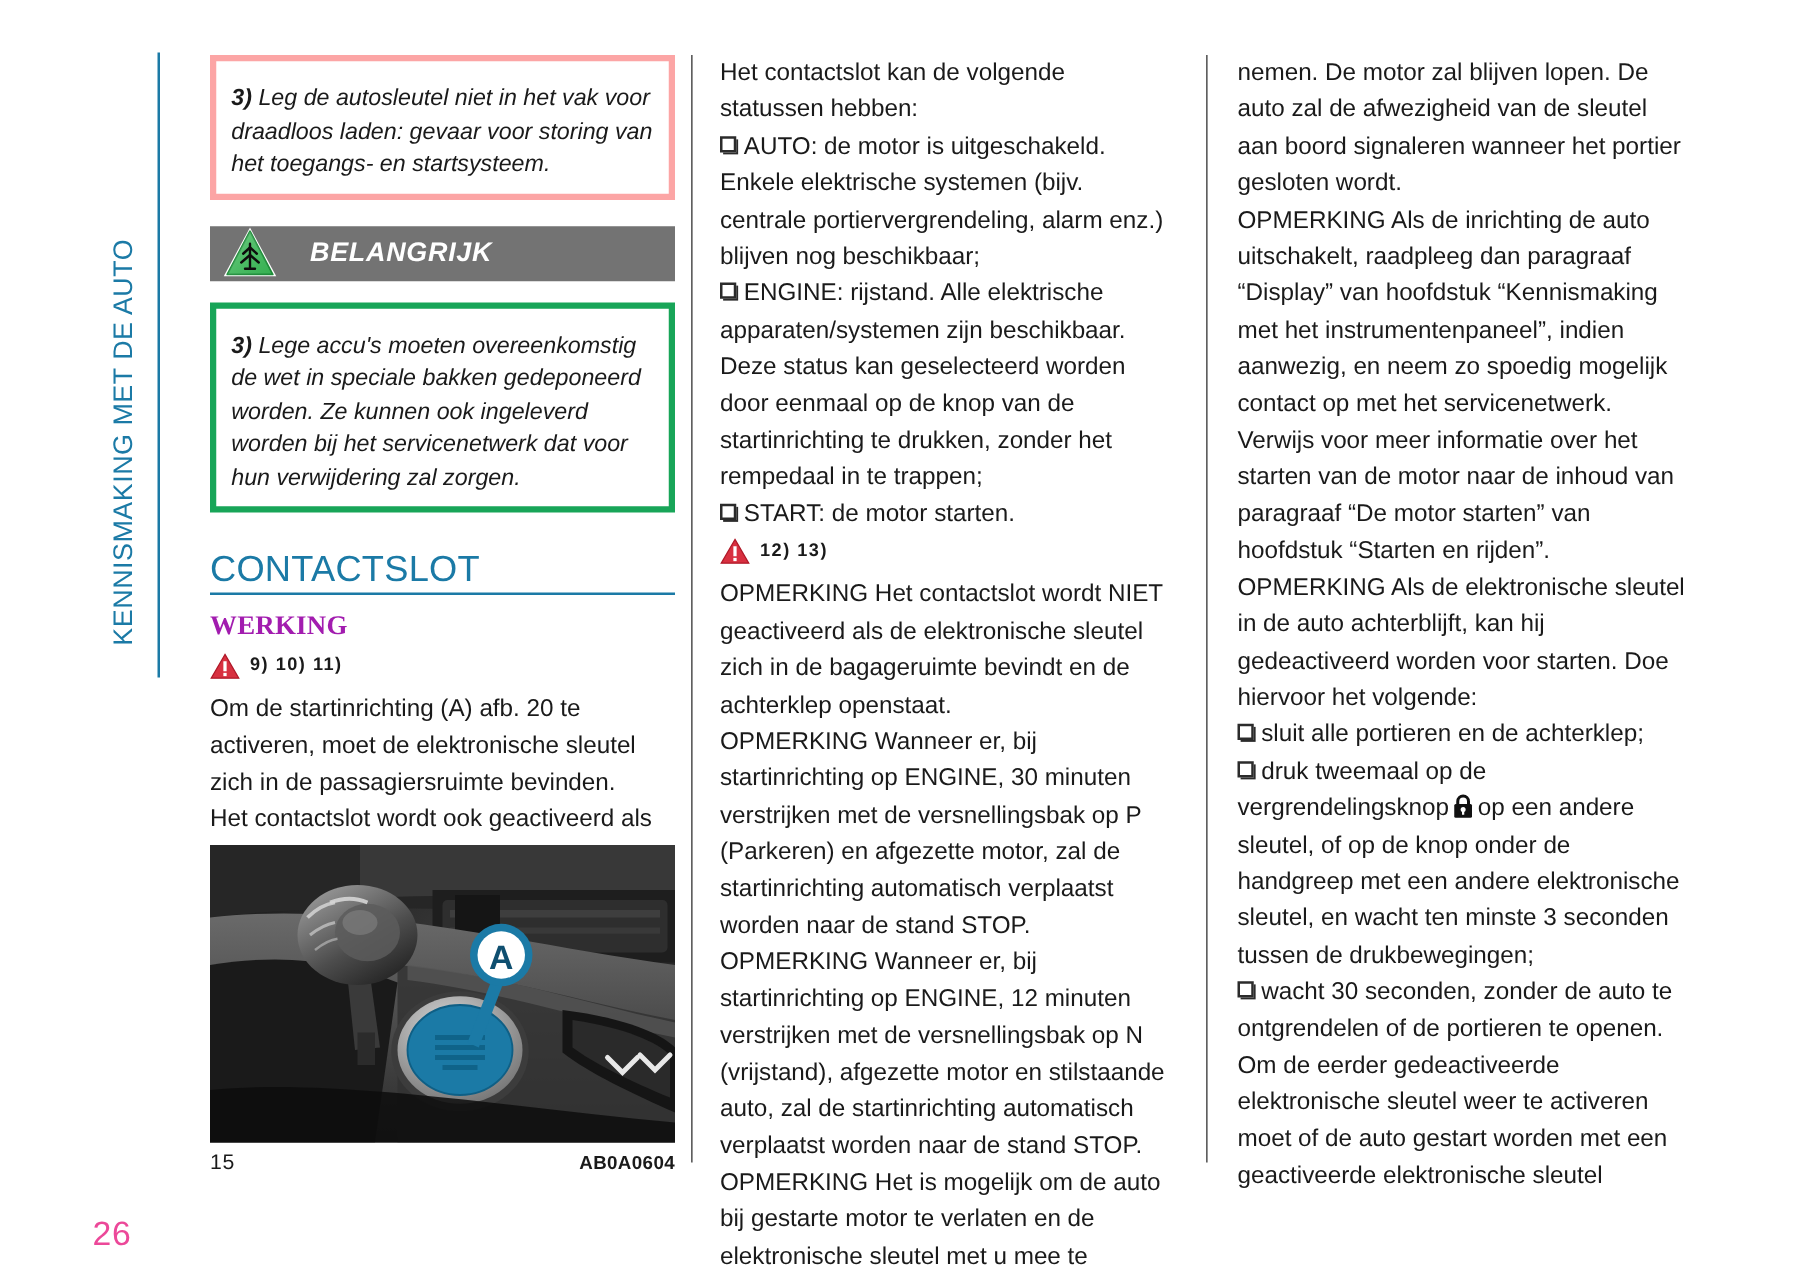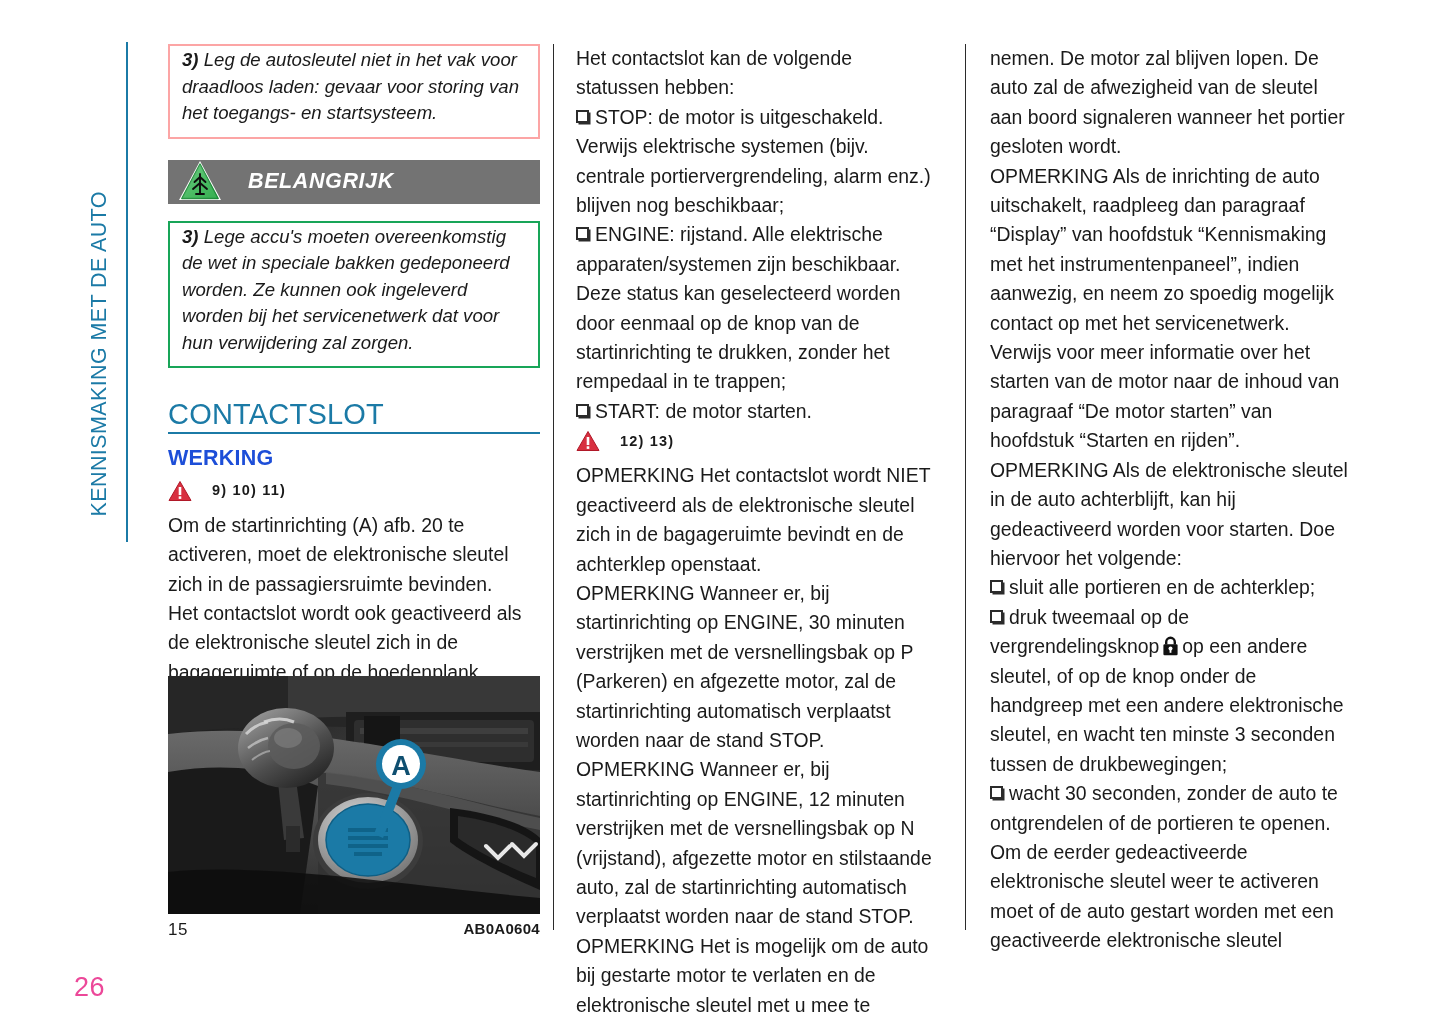--- a/index.html
+++ b/index.html
@@ -75,22 +75,22 @@
     background: #2b2b2b;
   }
   .col-rule-1 { left: 553px; }
   .col-rule-2 { left: 965px; }
 
   p { margin: 0 0 0 0; }
   .para { margin-bottom: 0px; }
 
   
   .boxed {
-    border: 2px solid #fca5a5;
-    padding: 1px 12px 10px 12px;
+    border: 5px solid #fca5a5;
+    padding: 16px 12px 10px 12px;
     font-style: italic;
     font-size: 18.6px;
     line-height: 26.5px;
     box-sizing: border-box;
   }
   .boxed.green { border-color: #18a558; }
   .boxed b { font-style: italic; font-weight: bold; }
 
   .banner {
     background: #737373;
@@ -127,32 +127,33 @@
     line-height: 32px;
     font-family: "Liberation Sans", sans-serif;
   }
   .h1-rule {
     height: 2.4px;
     background: #1b7aa6;
     margin-top: 2px;
     margin-bottom: 10px;
   }
   .h2 {
-    color: #1d4ed8;
+    color: #a21caf;
     font-size: 21.5px;
     font-weight: bold;
     letter-spacing: 0.2px;
     margin-bottom: 4px;
+    font-family: Liberation Serif, serif;
   }
 
   
   .warn-refs {
     display: flex;
     align-items: center;
-    gap: 20px;
+    gap: 8px;
     margin: 2px 0 7px 0;
     height: 26px;
   }
   .warn-refs .refs {
     font-size: 14.5px;
     font-weight: bold;
     letter-spacing: 1.2px;
   }
   .tri-icon { width: 24px; height: 22px; display:block; }
 
@@ -187,21 +188,21 @@
   }
   .fig-img {
     width: 372px;
     height: 238px;
     display: block;
     background: #4a4a4a;
   }
   .fig-caption {
     display: flex;
     justify-content: space-between;
-    align-items: flex-start;
+    align-items: center;
     margin-top: 6px;
     font-size: 15.5px;
     color: #1a1a1a;
   }
   .fig-num { font-size: 17px; letter-spacing: 0.5px; }
   .fig-code { font-size: 15px; font-weight: bold; letter-spacing: 0.3px; }
 
   
   .page-number {
     position: absolute;
@@ -361,21 +362,21 @@
     <div class="fig-caption">
       <span class="fig-num">15</span>
       <span class="fig-code">AB0A0604</span>
     </div>
   </div>
 
   <div class="col col-mid">
     <p class="para">Het contactslot kan de volgende statussen hebben:</p>
 
     <p class="bullet-line">
-      <span class="sq"></span><span>STOP: de motor is uitgeschakeld. Verwijs elektrische systemen (bijv. centrale portiervergrendeling, alarm enz.) blijven nog beschikbaar;</span>
+      <span class="sq"></span><span>AUTO: de motor is uitgeschakeld. Enkele elektrische systemen (bijv. centrale portiervergrendeling, alarm enz.) blijven nog beschikbaar;</span>
     </p>
     <p class="bullet-line">
       <span class="sq"></span><span>ENGINE: rijstand. Alle elektrische apparaten/systemen zijn beschikbaar. Deze status kan geselecteerd worden door eenmaal op de knop van de startinrichting te drukken, zonder het rempedaal in te trappen;</span>
     </p>
     <p class="bullet-line">
       <span class="sq"></span><span>START: de motor starten.</span>
     </p>
 
     <div class="warn-refs">
       <span>

